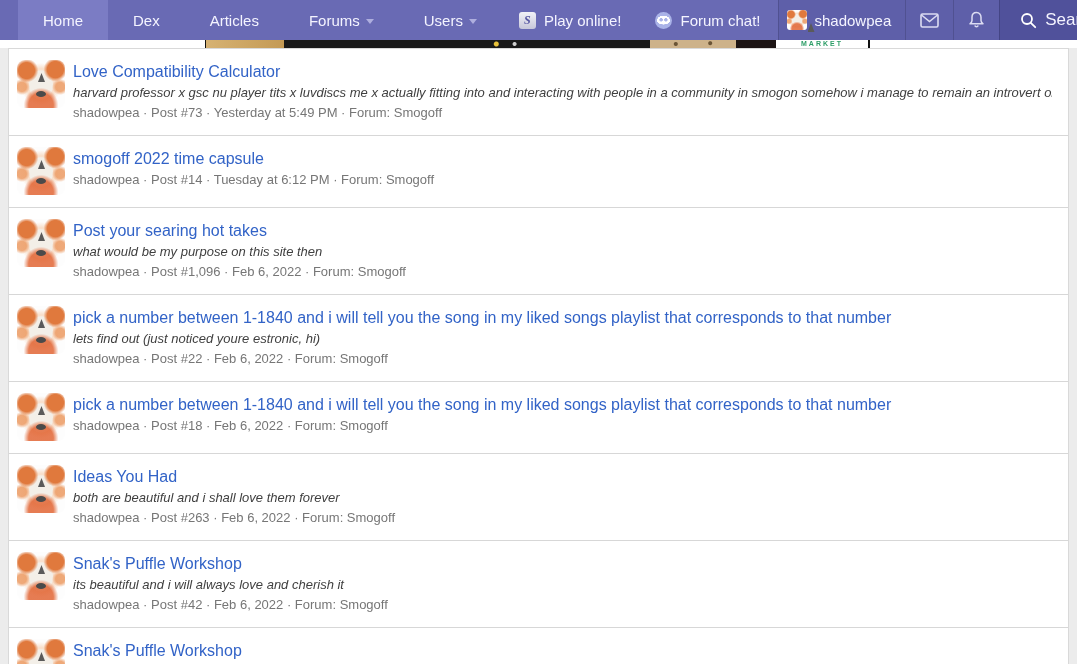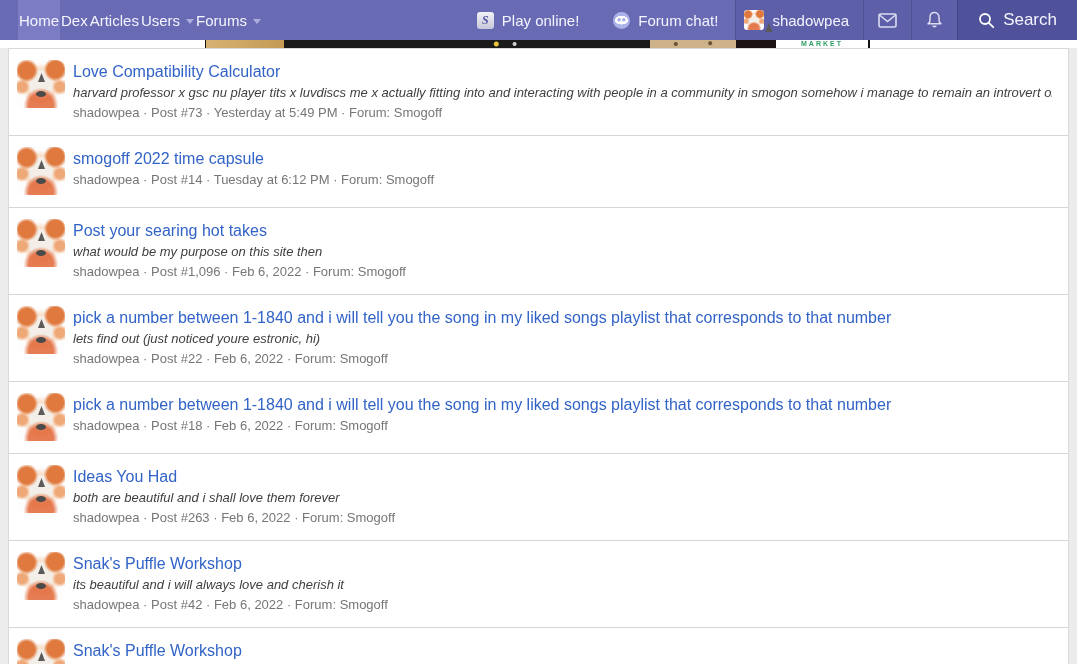--- a/index.html
+++ b/index.html
@@ -7,21 +7,21 @@
     --link:#3263c7; --meta:#767676; --snippet:#3f3f3f; --sep:#d7d7d7; --page-bg:#ececec;
     --market-green:#2f9e68;
   }
   *{box-sizing:border-box; margin:0; padding:0;}
   html,body{width:1077px; height:664px; overflow:hidden;}
   body{font-family:"Liberation Sans","DejaVu Sans",sans-serif; background:#fff;}
 
   
   .nav{height:40px; background:var(--nav-bg); display:flex; align-items:stretch; color:#f4f4ff; font-size:15px;}
   .nav-left{display:flex; align-items:stretch; padding-left:18px; flex:1 1 auto;}
-  .nav-item{display:flex; align-items:center; gap:6px; padding:0 1px; cursor:pointer; white-space:nowrap;}
+  .nav-item{display:flex; align-items:center; gap:6px; padding:0 25px; cursor:pointer; white-space:nowrap;}
   .nav-item.active{background:var(--nav-active);}
   .caret{width:0; height:0; border-left:4px solid transparent; border-right:4px solid transparent; border-top:5px solid #aeaede; margin-top:2px;}
   .nav-ext{display:flex; align-items:center; gap:8px; padding:0 17px; cursor:pointer; white-space:nowrap;}
   .sd-icon{width:17px; height:17px; border-radius:3px; background:linear-gradient(#f2f2f7,#c7c7da);
     color:#5757a2; font:italic bold 12px/17px "Liberation Serif",serif; text-align:center; display:inline-block;}
   .dc-icon{width:17px; height:17px; border-radius:50%;
     background:
       radial-gradient(circle at 36% 46%, #aab3e8 1.4px, transparent 2px),
       radial-gradient(circle at 64% 46%, #aab3e8 1.4px, transparent 2px),
       radial-gradient(ellipse 62% 42% at 50% 48%, #ffffff 0 60%, transparent 62%),
@@ -81,25 +81,25 @@
       <div class="nav-item active">
         <span>Home</span>
       </div>
       <div class="nav-item">
         <span>Dex</span>
       </div>
       <div class="nav-item">
         <span>Articles</span>
       </div>
       <div class="nav-item">
+        <span>Forums</span>
+        <span class="caret"></span>
+      </div>
+      <div class="nav-item">
         <span>Users</span>
-        <span class="caret"></span>
-      </div>
-      <div class="nav-item">
-        <span>Forums</span>
         <span class="caret"></span>
       </div>
     </div>
 
   <div class="nav-ext">
     <span class="sd-icon">S</span>
     <span>Play online!</span>
   </div>
   <div class="nav-ext">
     <span class="dc-icon"></span>

